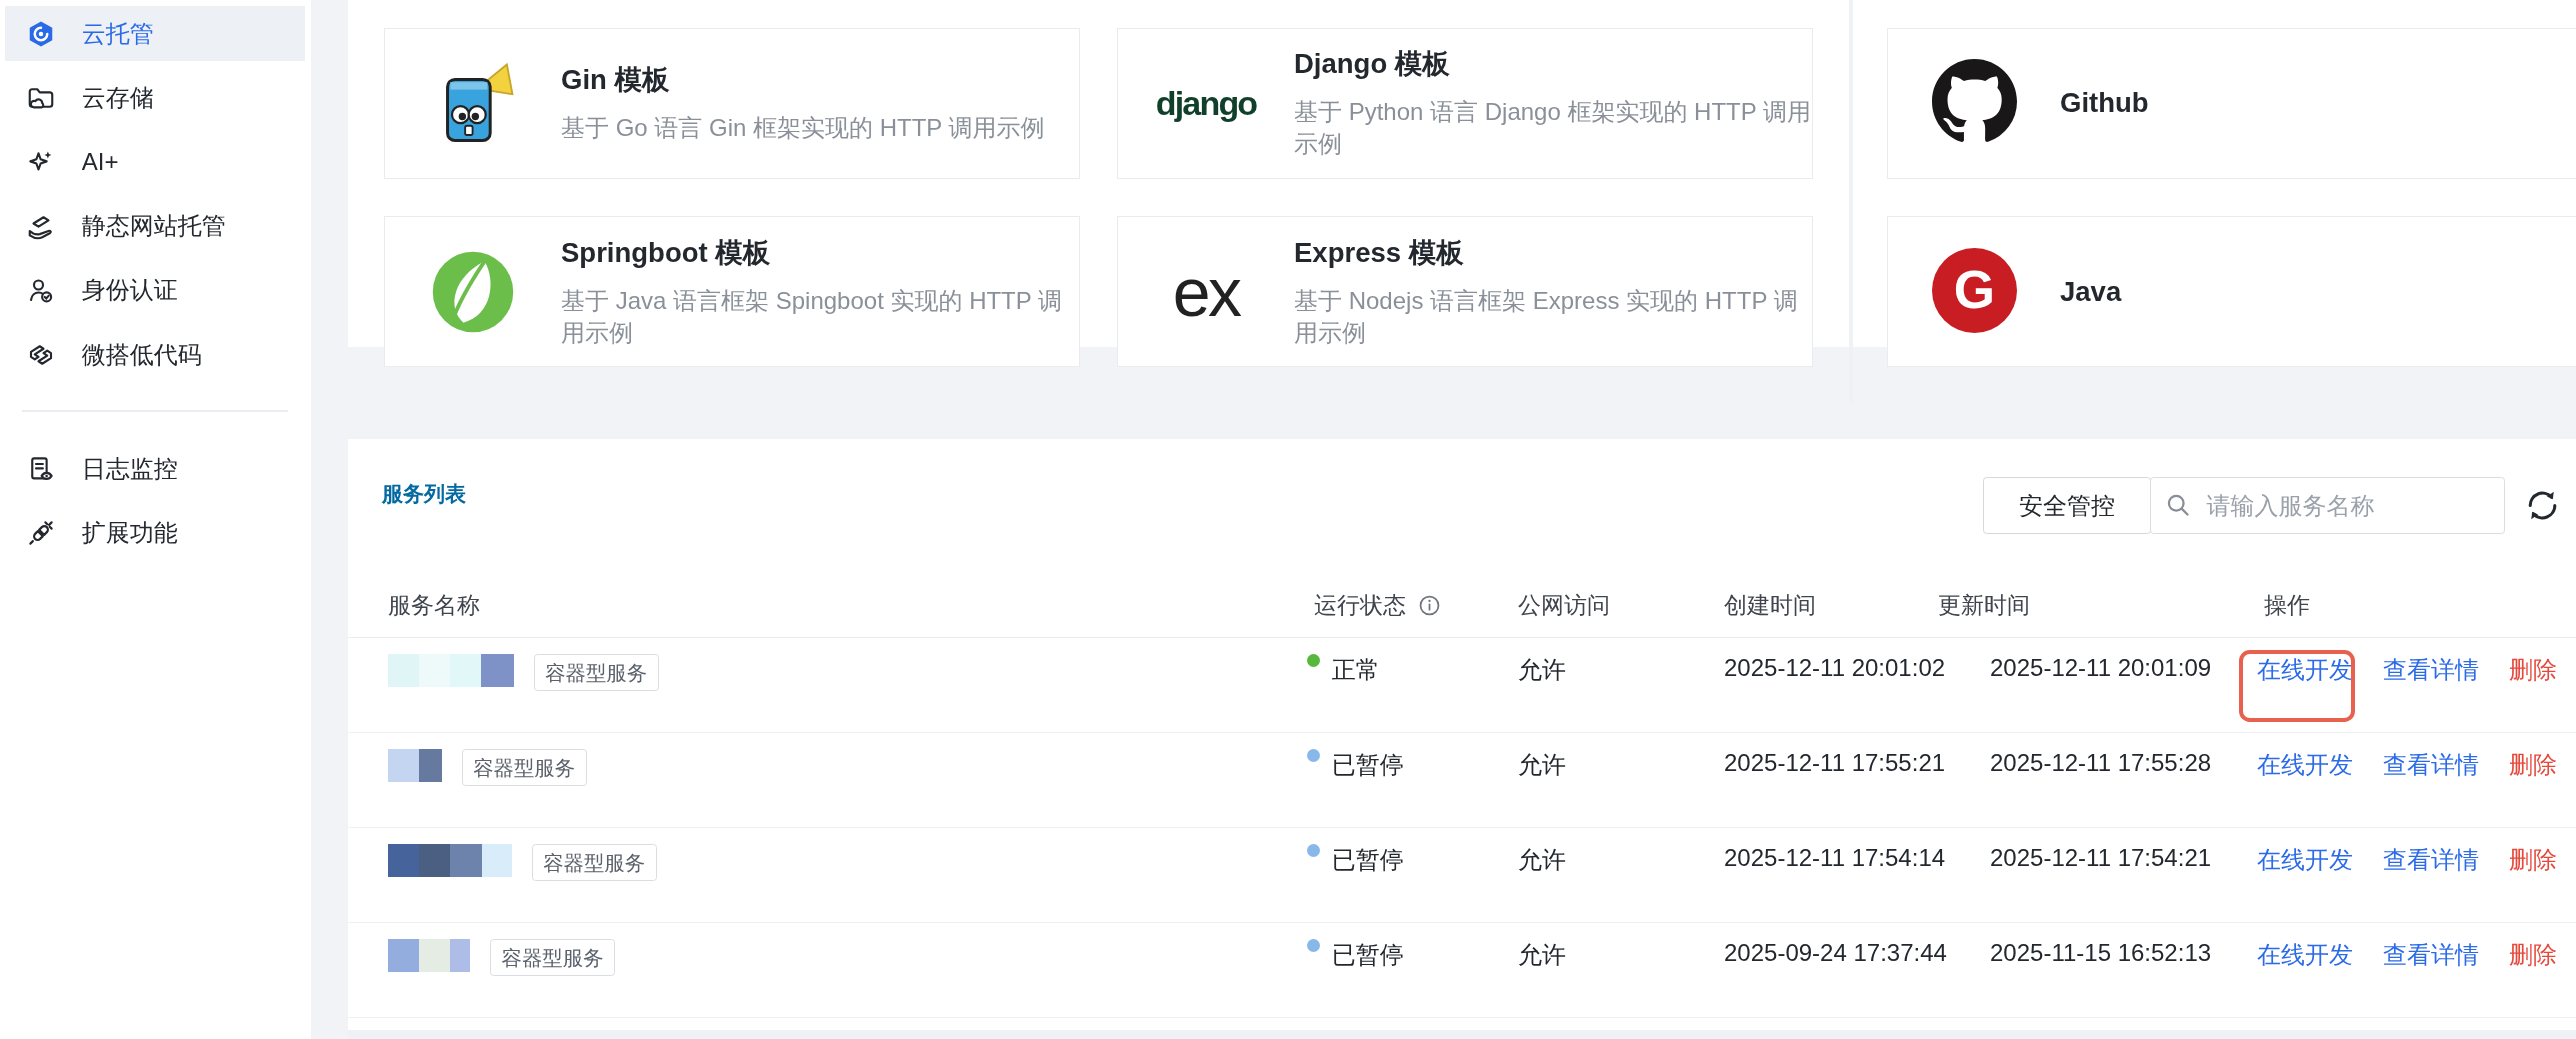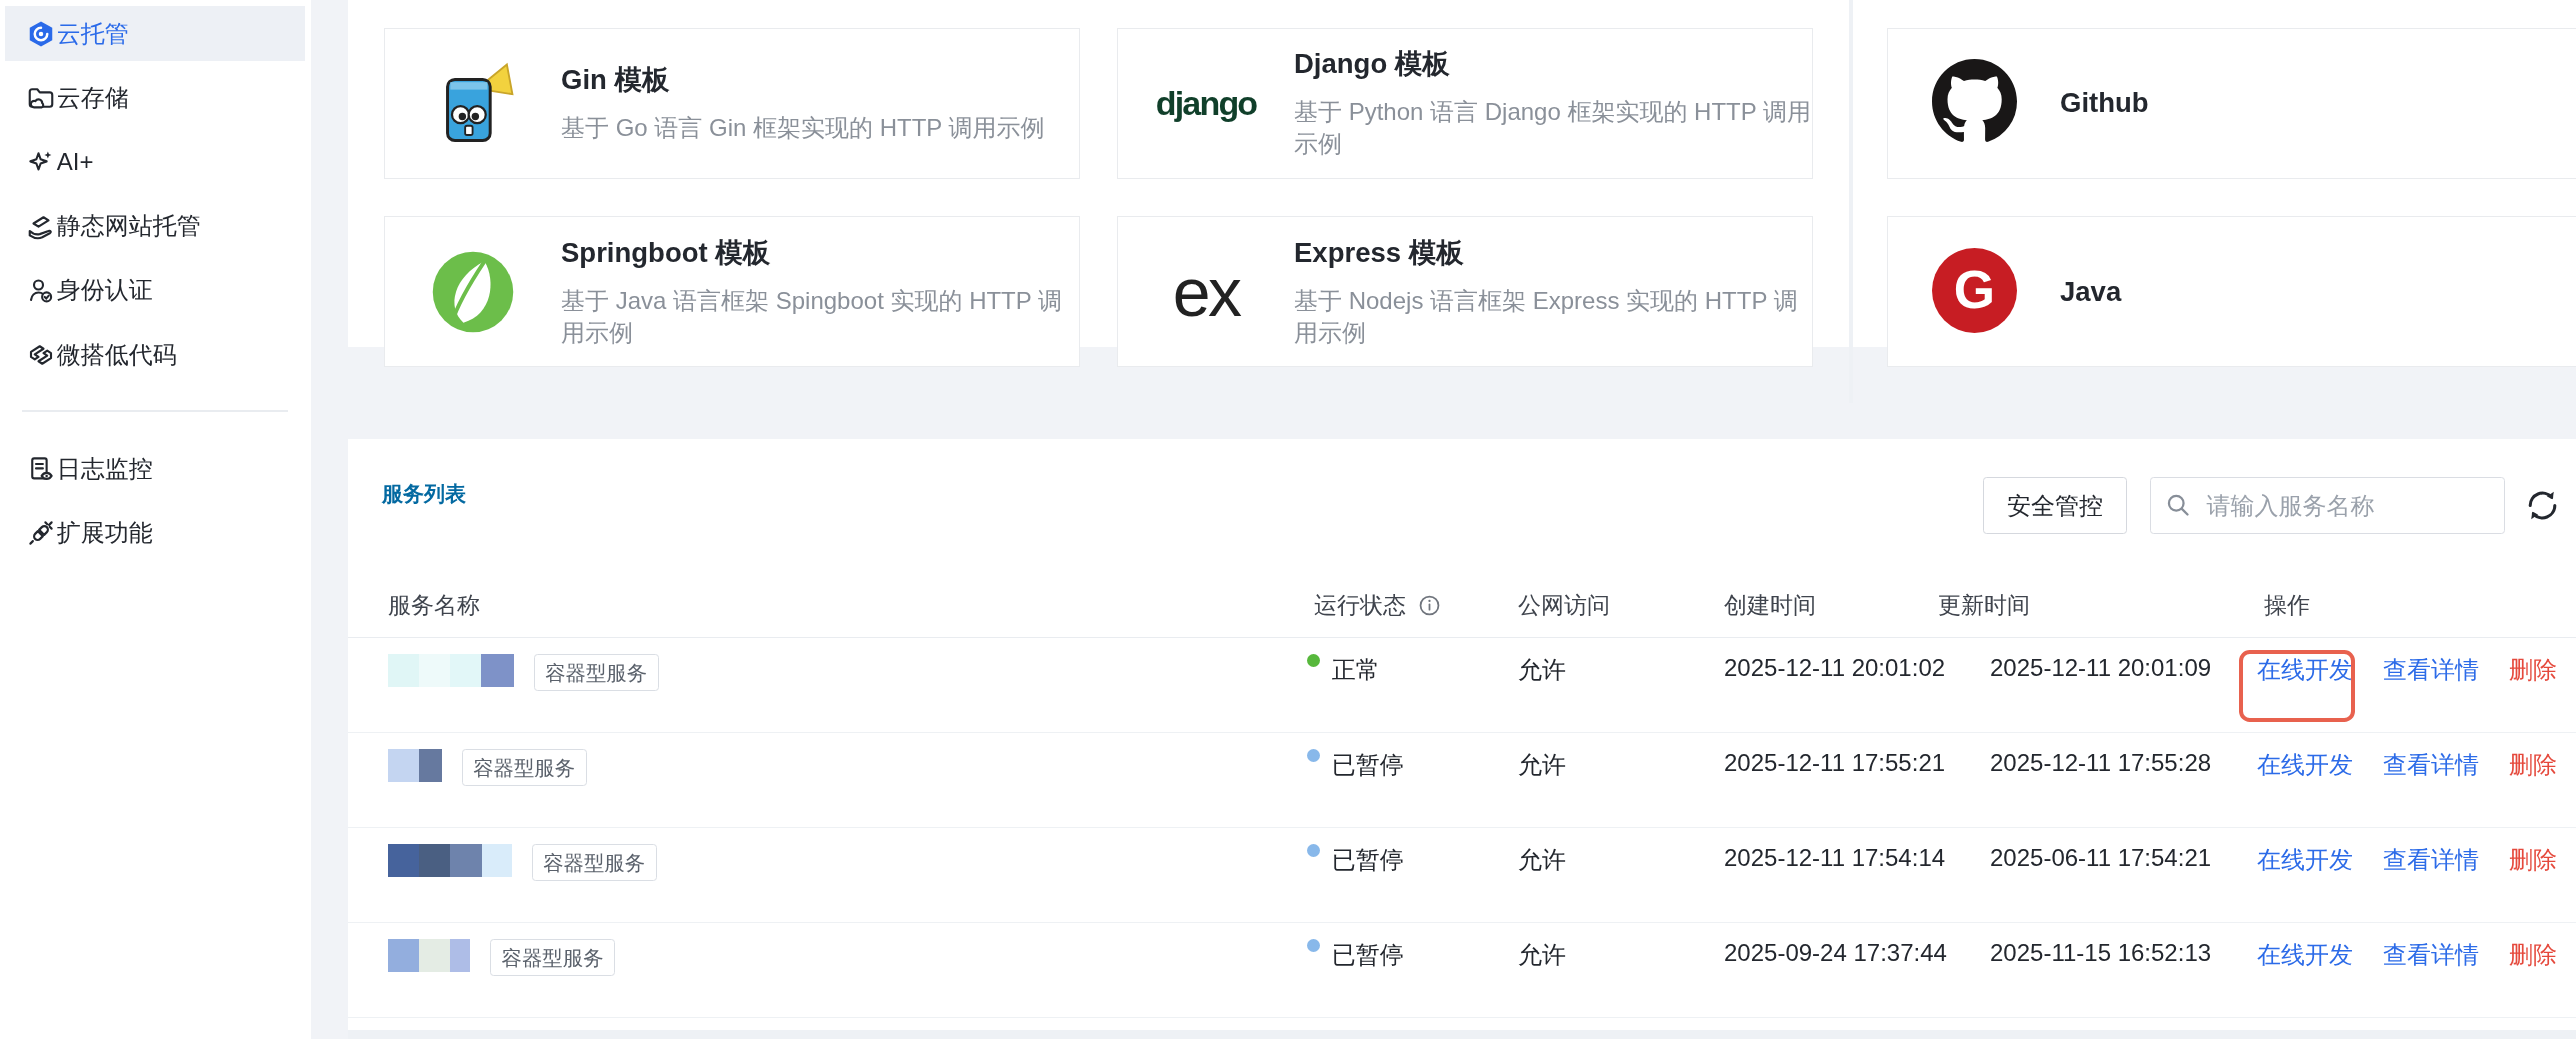--- a/index.html
+++ b/index.html
@@ -3,21 +3,21 @@
 <meta charset="utf-8">
 <style>
   html,body{margin:0;padding:0;background:#f1f3f7;}
   .page{position:relative;width:2576px;height:1039px;background:#f1f3f7;overflow:hidden;
         font-family:"Liberation Sans","DejaVu Sans",sans-serif;color:#23272e;}
 
   
   .sidebar{position:absolute;left:0;top:0;width:311px;height:1039px;background:#fff;
            border-right:1.8px solid #ecemf0;box-sizing:border-box;}
   .side-item{position:absolute;left:5.3px;width:300px;height:55px;display:flex;align-items:center;
-             padding-left:19.5px;box-sizing:border-box;font-size:24px;color:#23272e;cursor:pointer;}
+             gap:25px;padding-left:19.5px;box-sizing:border-box;font-size:24px;color:#23272e;cursor:pointer;}
   .side-item.active{background:#edf0f5;color:#2a6ae9;}
   .si{width:32px;height:32px;flex:none;display:flex;align-items:center;justify-content:center;}
   .si svg{width:30px;height:30px;}
   .side-divider{position:absolute;left:22px;top:410px;width:266px;height:1.8px;background:#e9ecf0;}
 
   
   .templates-band{position:absolute;left:348px;top:0;width:2228px;height:347px;background:#fff;}
   .band-divider{position:absolute;left:1501px;top:0;width:4.4px;height:403px;background:#eef1f5;}
   .tcard{position:absolute;width:696px;height:151px;border:1.8px solid #e9ebee;box-sizing:border-box;
          background:#fff;display:flex;align-items:center;padding-left:39px;gap:39px;cursor:pointer;}
@@ -26,21 +26,21 @@
   .tcard .dsc{font-size:24px;color:#8a9099;}
   .rcard{position:absolute;width:799px;height:151px;border:1.8px solid #e9ebee;box-sizing:border-box;
          background:#fff;display:flex;align-items:center;padding-left:44px;gap:43px;cursor:pointer;}
   .rcard .ttl{font-size:27.5px;font-weight:bold;color:#23272e;}
   .logo-django{font-size:34px;font-weight:bold;color:#103f2a;letter-spacing:-1.8px;}
   .logo-express{font-size:68px;font-weight:400;color:#222;letter-spacing:-2.7px;}
 
   
   .service-panel{position:absolute;left:348px;top:439px;width:2228px;height:600px;background:#fff;}
   .sp-title{position:absolute;left:34px;top:41px;font-size:21px;font-weight:bold;color:#0369a1;}
-  .btn-security{position:absolute;left:1635px;top:38px;width:144px;height:57px;background:#fff;
+  .btn-security{position:absolute;left:1635px;top:38px;width:168px;height:57px;background:#fff;
                 border:1.8px solid #d5d8de;border-radius:3.6px;display:flex;align-items:center;justify-content:center;
                 font-size:24px;color:#23272e;box-sizing:border-box;cursor:pointer;}
   .searchbox{position:absolute;left:1802px;top:38px;width:355px;height:57px;border:1.8px solid #dadde3;
              border-radius:3.6px;box-sizing:border-box;display:flex;align-items:center;padding:0 14px;gap:12.4px;background:#fff;}
   .searchbox input{border:none;outline:none;flex:1;font-size:24px;color:#23272e;background:transparent;
                    font-family:"Liberation Sans","DejaVu Sans",sans-serif;min-width:0;}
   .searchbox input::placeholder{color:#9aa1ab;}
   .refresh{position:absolute;left:2174px;top:46px;width:41px;height:41px;cursor:pointer;}
 
   .thead{position:absolute;left:0;top:134px;width:100%;height:65px;border-bottom:1.8px solid #e9ecf0;box-sizing:border-box;}
@@ -335,21 +335,21 @@
             <span style="width: 30px; background: rgb(217, 236, 250);"></span>
           </span>
         <span class="tag">容器型服务</span>
       </div>
       <div class="cell" style="left:959px">
         <span class="dot" style="background: rgb(136, 184, 234);"></span>
         <span>已暂停</span>
       </div>
       <div class="cell" style="left:1170px">允许</div>
       <div class="cell" style="left:1376px">2025-12-11 17:54:14</div>
-      <div class="cell" style="left:1642px">2025-06-11 17:54:21</div>
+      <div class="cell" style="left:1642px">2025-12-11 17:54:21</div>
       <div class="cell links" style="left:1909px">
         <span class="lnk-blue">在线开发</span>
         <span class="lnk-blue">查看详情</span>
         <span class="lnk-red">删除</span>
       </div>
     </div>
 
     <div class="srow" style="top:484px">
       <div class="cell" style="left:40px">
         <span class="nameblocks">

